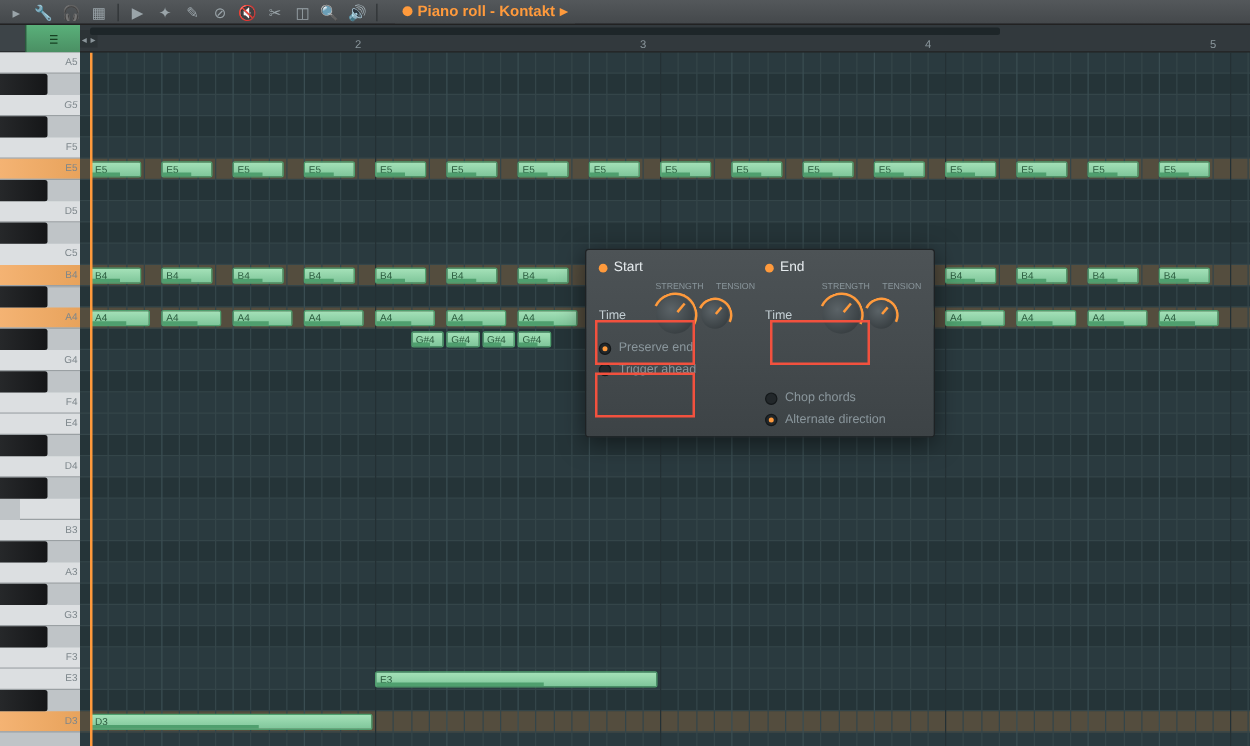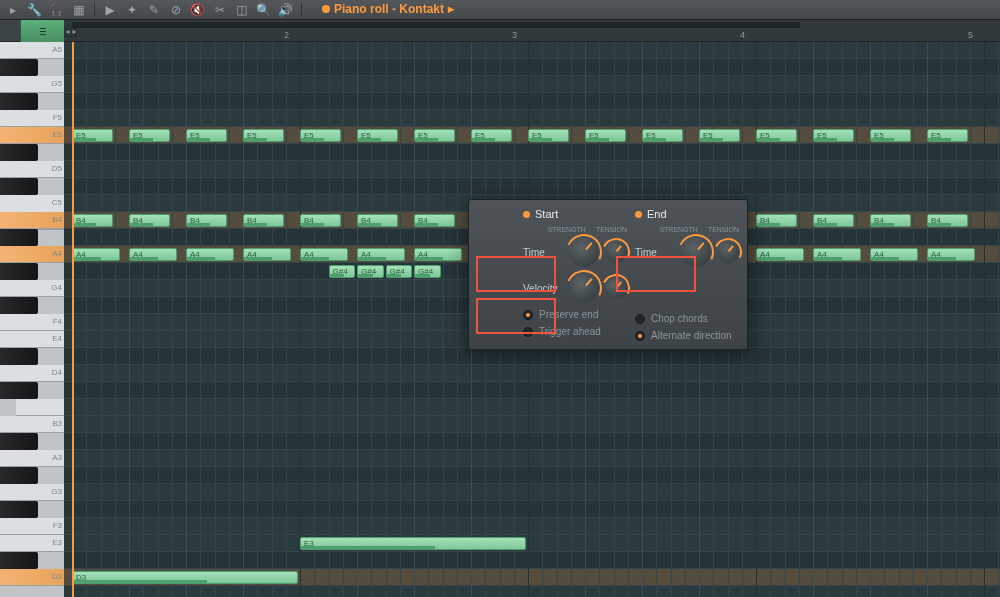--- a/index.html
+++ b/index.html
@@ -60,21 +60,21 @@
   
   .cursor{position:absolute;top:0;bottom:0;width:2px;background:var(--accent);left:8px;z-index:5;}
   
   .note{position:absolute;background:linear-gradient(var(--note),var(--note-dark));border:1px solid #4f9f6e;border-radius:2px;font-size:8px;color:#2a5a3d;padding-left:3px;line-height:12px;overflow:hidden;z-index:3;}
   .note .vel{position:absolute;left:0;bottom:0;height:3px;background:#4f9f6e;}
   
   
   .dialog{position:absolute;left:468px;top:199px;width:280px;background:linear-gradient(#4d5356,#3d4346);border:1px solid #1e2224;border-radius:3px;z-index:50;box-shadow:0 4px 20px rgba(0,0,0,0.5);}
   .dlg-title{height:24px;background:linear-gradient(#595e61,#4a4f52);border-bottom:1px solid #2a2e30;display:flex;align-items:center;justify-content:space-between;padding:0 8px;font-size:11px;color:var(--txt);border-radius:3px 3px 0 0;}
   .dlg-close{font-size:12px;color:var(--txt);cursor:pointer;}
-  .dlg-body{padding:8px 10px;display:flex;gap:8px;margin-left:44px;}
+  .dlg-body{padding:8px 10px;display:flex;gap:8px;}
   .col{flex:1;display:flex;flex-direction:column;gap:6px;}
   .section-hdr{font-size:11px;color:#e6ebee;display:flex;align-items:center;gap:5px;}
   .section-hdr .dot{width:7px;height:7px;border-radius:50%;background:var(--accent);}
   .sub-labels{display:flex;justify-content:flex-end;gap:10px;font-size:7px;color:var(--txt-dim);margin-bottom:-2px;}
   .knob-row{display:flex;align-items:center;gap:6px;position:relative;}
   .knob-row .lbl{font-size:10px;color:var(--txt);width:40px;}
   .knob{width:30px;height:30px;border-radius:50%;background:radial-gradient(circle at 40% 35%,#5b6367,#2e3437);position:relative;flex-shrink:0;}
   .knob::before{content:"";position:absolute;inset:-3px;border-radius:50%;border:2px solid transparent;border-top-color:var(--accent);border-right-color:var(--accent);transform:rotate(-20deg);}
   .knob.sm{width:22px;height:22px;}
   .knob .ind{position:absolute;left:50%;top:3px;width:2px;height:9px;background:var(--accent);transform-origin:50% 12px;transform:translateX(-50%) rotate(40deg);}
@@ -373,29 +373,20 @@
       </div>
       <div class="knob-row">
         <span class="lbl">Time</span>
         <div class="knob">
             <div class="ind"></div>
           </div>
         <div class="knob sm">
             <div class="ind"></div>
           </div>
       </div>
-      <div class="knob-row">
-        <span class="lbl">Velocity</span>
-        <div class="knob">
-            <div class="ind"></div>
-          </div>
-        <div class="knob sm">
-            <div class="ind"></div>
-          </div>
-      </div>
       <div class="radio-row">
         <span class="radio on"></span>
         <span>Preserve end</span>
       </div>
       <div class="radio-row">
         <span class="radio"></span>
         <span>Trigger ahead</span>
       </div>
     </div>
     <div class="col">

